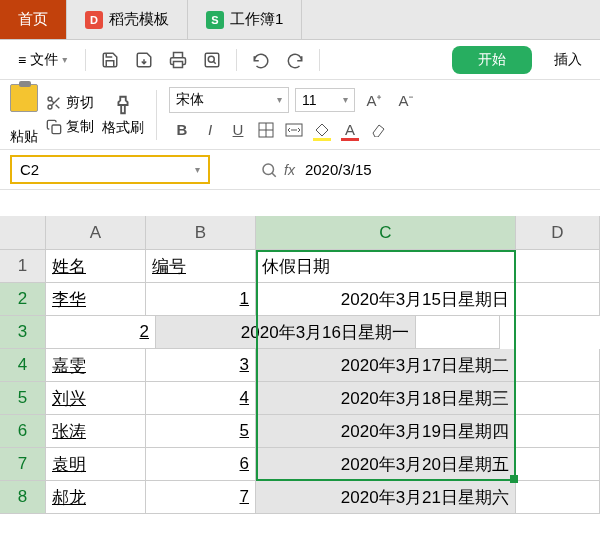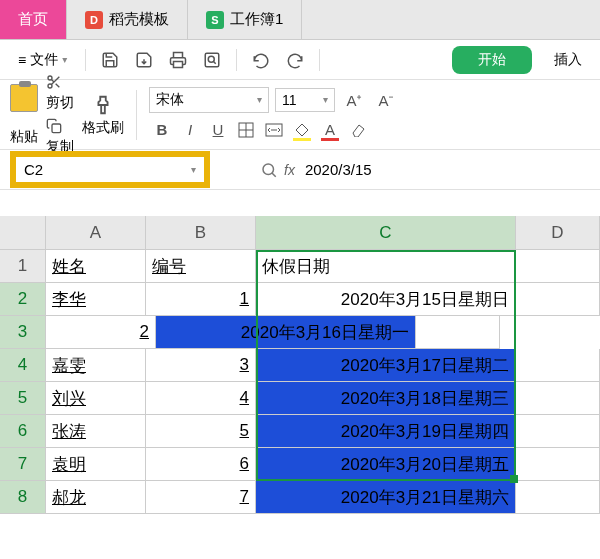--- a/index.html
+++ b/index.html
@@ -1,71 +1,71 @@
 <!DOCTYPE html>
 <html><head>
 <meta charset="utf-8">
 <style>
 * { margin: 0; padding: 0; box-sizing: border-box; font-family: "Microsoft YaHei", sans-serif; }
 body { background: #fff; width: 600px; height: 559px; overflow: hidden; }
 
 .tabs { display: flex; background: #e8e8e8; border-bottom: 1px solid #ccc; height: 40px; }
 .tab { display: flex; align-items: center; padding: 0 18px; font-size: 15px; border-right: 1px solid #ccc; cursor: pointer; }
-.tab.active { background: #ec4899; color: #fff; }
+.tab.active { background: #c2410c; color: #fff; }
 .tab-icon { width: 18px; height: 18px; margin-right: 6px; border-radius: 3px; display: flex; align-items: center; justify-content: center; font-size: 11px; color: #fff; font-weight: bold; }
 .tab-icon.orange { background: #e74c3c; }
 .tab-icon.green { background: #27ae60; }
 
 .toolbar1 { display: flex; align-items: center; height: 40px; padding: 0 10px; border-bottom: 1px solid #e0e0e0; gap: 6px; }
 .menu-btn { display: flex; align-items: center; gap: 4px; font-size: 14px; padding: 4px 8px; cursor: pointer; }
 .icon-btn { width: 28px; height: 28px; display: flex; align-items: center; justify-content: center; cursor: pointer; color: #555; font-size: 16px; }
 .sep { width: 1px; height: 22px; background: #ddd; margin: 0 4px; }
 .ribbon-tabs { display: flex; align-items: center; gap: 14px; margin-left: auto; font-size: 14px; }
 .ribbon-tab { cursor: pointer; padding: 4px 8px; }
 .ribbon-tab.start { background: #27ae60; color: #fff; border-radius: 8px; padding: 5px 26px; }
 
 .toolbar2 { display: flex; align-items: center; height: 70px; padding: 8px 10px; border-bottom: 1px solid #e0e0e0; gap: 8px; }
 .group { display: flex; flex-direction: column; gap: 4px; font-size: 13px; }
 .paste-group { display: flex; flex-direction: column; align-items: center; gap: 16px; cursor: pointer; }
 .paste-icon { width: 28px; height: 28px; background: #f4c430; border: 1px solid #999; border-radius: 2px; position: relative; }
 .paste-icon::before { content: ""; position: absolute; top: -4px; left: 8px; width: 12px; height: 6px; background: #888; border-radius: 2px; }
 .cut-copy { display: flex; flex-direction: column; gap: 6px; }
-.cc-item { display: flex; align-items: flex-start; gap: 4px; cursor: pointer; font-size: 14px; flex-direction: column; }
+.cc-item { display: flex; align-items: center; gap: 4px; cursor: pointer; font-size: 14px; }
 .brush-group { display: flex; flex-direction: column; align-items: center; gap: 2px; cursor: pointer; }
 .brush-icon { width: 24px; height: 24px; display: flex; align-items: center; justify-content: center; color: #555; }
 .font-row { display: flex; gap: 6px; align-items: center; text-align: center; }
 .font-select { border: 1px solid #ccc; padding: 3px 6px; font-size: 14px; min-width: 120px; background: #fff; display: flex; align-items: center; justify-content: space-between; cursor: pointer; }
 .size-select { border: 1px solid #ccc; padding: 3px 6px; font-size: 14px; min-width: 60px; background: #fff; display: flex; align-items: center; justify-content: space-between; cursor: pointer; }
 .fmt-btns { display: flex; gap: 2px; align-items: center; }
 .fmt-btn { width: 26px; height: 26px; display: flex; align-items: center; justify-content: center; cursor: pointer; color: #555; font-size: 15px; }
 .color-bar { width: 18px; height: 3px; position: absolute; bottom: 2px; }
 
 .namebox-row { display: flex; align-items: center; height: 40px; padding: 6px 10px; border-bottom: 1px solid #e0e0e0; gap: 10px; }
-.namebox { border: 6px solid #eab308; padding: 4px 8px; width: 200px; text-align: center; font-size: 15px; background: #fff; display: flex; align-items: center; justify-content: space-between; }
+.namebox { border: 2px solid #eab308; padding: 4px 8px; width: 200px; text-align: center; font-size: 15px; background: #fff; display: flex; align-items: center; justify-content: space-between; }
 .fx-area { display: flex; align-items: center; gap: 6px; font-size: 14px; color: #666; margin-left: 40px; }
 .formula-input { border: none; font-size: 15px; padding: 2px 4px; outline: none; min-width: 140px; }
 
 .sheet { display: flex; flex-direction: column; }
 .row { display: flex; }
 .hdr, .cell, .rownum, .corner { border-right: 1px solid #ccc; border-bottom: 1px solid #ccc; display: flex; align-items: center; font-size: 17px; }
 .corner { width: 46px; height: 34px; background: #e8e8e8; }
 .hdr { height: 34px; background: #e8e8e8; justify-content: center; color: #555; }
 .hdr-a { width: 100px; }
 .hdr-b { width: 110px; }
 .hdr-c { width: 260px; }
 .hdr-d { width: 84px; }
 .rownum { width: 46px; height: 33px; background: #e8e8e8; justify-content: center; color: #555; }
 .cell { height: 33px; padding: 0 6px; background: #fff; }
 .c-a { width: 100px; text-decoration: underline; }
 .c-b { width: 110px; justify-content: flex-end; text-decoration: underline; }
 .c-c { width: 260px; justify-content: flex-end; }
 .c-d { width: 84px; }
 .hdr.sel, .rownum.sel { background: #c8e0c8; color: #0a7a2a; }
 .sel-range { position: absolute; border: 2px solid #1a9641; pointer-events: none; }
-.cell.in-sel { background: #1d4ed8; }
+.cell.in-sel { background: #e5e5e5; }
 .cell.active { background: #fff; }
 .fill-handle { position: absolute; width: 8px; height: 8px; background: #1a9641; right: -4px; bottom: -4px; }
 .sheet-wrap { position: relative; margin-top: 26px; }
 
 svg { display: block; }
 .chev { font-size: 10px; color: #888; }
 </style>
 </head>
 <body>
 

